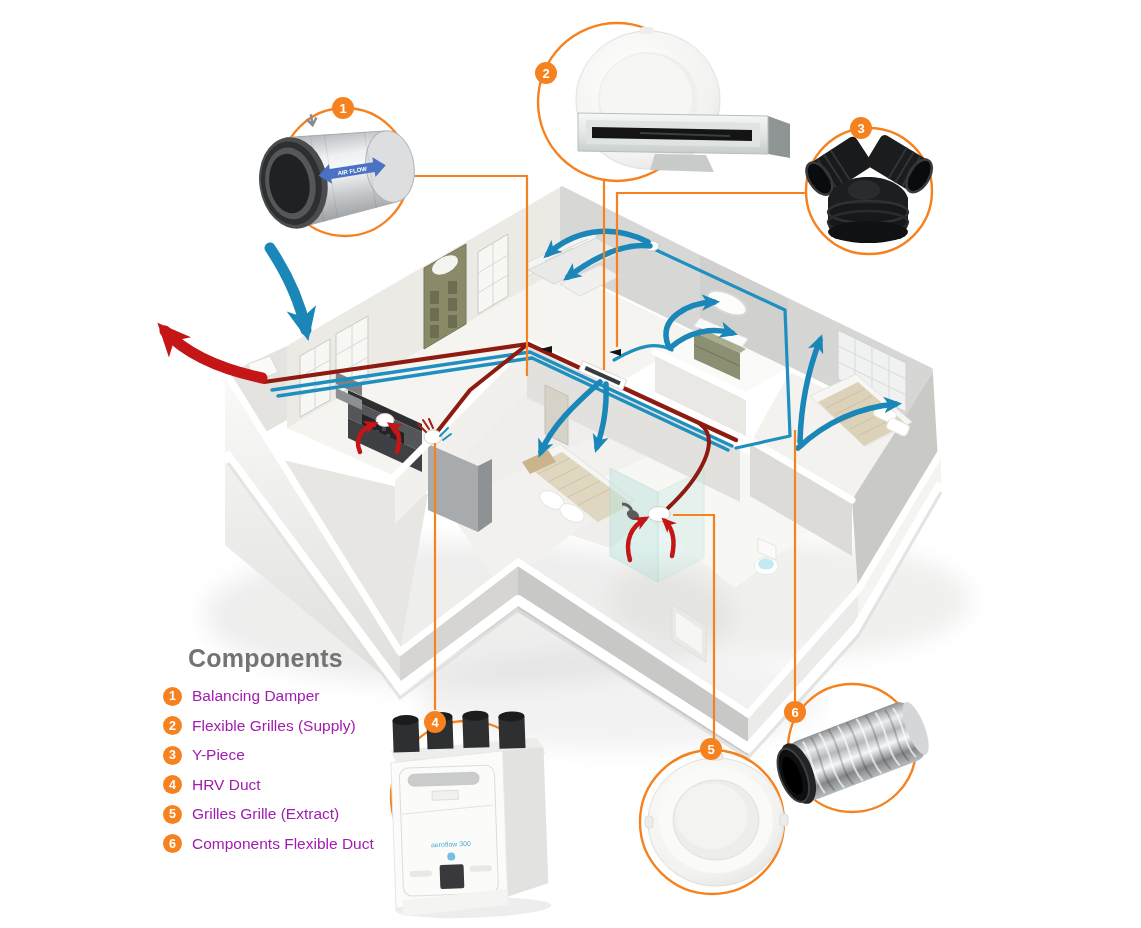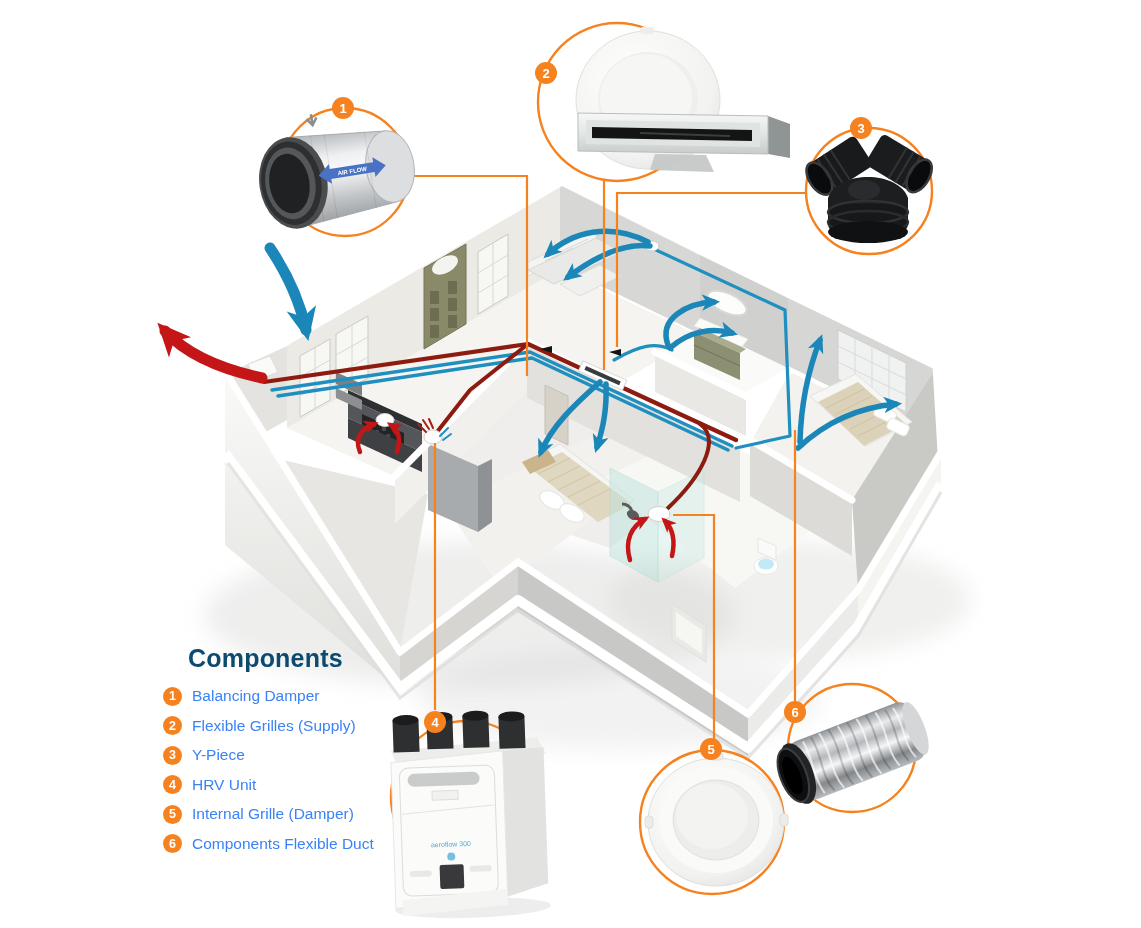--- a/index.html
+++ b/index.html
@@ -1,24 +1,24 @@
 <!DOCTYPE html>
 <html><head>
 <meta charset="utf-8">
 <style>
   html,body{margin:0;padding:0;background:#fff;}
   .stage{position:relative;width:1141px;height:928px;background:#ffffff;overflow:hidden;
          font-family:"Liberation Sans",sans-serif;}
   svg{position:absolute;left:0;top:0;}
   .legend{position:absolute;left:163px;top:644px;width:260px;}
-  .legend h2{font-size:25px;font-weight:bold;color:#0c4a6e;margin:0 0 14px 25px;letter-spacing:.2px;}
+  .legend h2{font-size:25px;font-weight:bold;color:#737373;margin:0 0 14px 25px;letter-spacing:.2px;}
   .legend-item{display:flex;align-items:center;gap:10px;height:18px;margin-bottom:11.6px;}
   .lbadge{width:19px;height:19px;border-radius:50%;background:#F5821F;color:#fff;
           font-size:12.5px;font-weight:bold;display:flex;align-items:center;justify-content:center;flex:0 0 19px;}
-  .llabel{font-size:15.5px;color:#3b82f6;white-space:nowrap;}
+  .llabel{font-size:15.5px;color:#a21caf;white-space:nowrap;}
 </style>
 </head>
 <body>
 
 <div class="stage">
 <svg width="1141" height="928" viewBox="0 0 1141 928">
   <defs>
     <filter id="soft" x="-60%" y="-60%" width="220%" height="220%">
           <feGaussianBlur stdDeviation="11"></feGaussianBlur>
         </filter>
@@ -433,24 +433,24 @@
   <div class="legend-item">
     <span class="lbadge">2</span>
     <span class="llabel">Flexible Grilles (Supply)</span>
   </div>
   <div class="legend-item">
     <span class="lbadge">3</span>
     <span class="llabel">Y-Piece</span>
   </div>
   <div class="legend-item">
     <span class="lbadge">4</span>
-    <span class="llabel">HRV Unit</span>
+    <span class="llabel">HRV Duct</span>
   </div>
   <div class="legend-item">
     <span class="lbadge">5</span>
-    <span class="llabel">Internal Grille (Damper)</span>
+    <span class="llabel">Grilles Grille (Extract)</span>
   </div>
   <div class="legend-item">
     <span class="lbadge">6</span>
     <span class="llabel">Components Flexible Duct</span>
   </div>
 </div>
 </div>
 
 </body></html>

